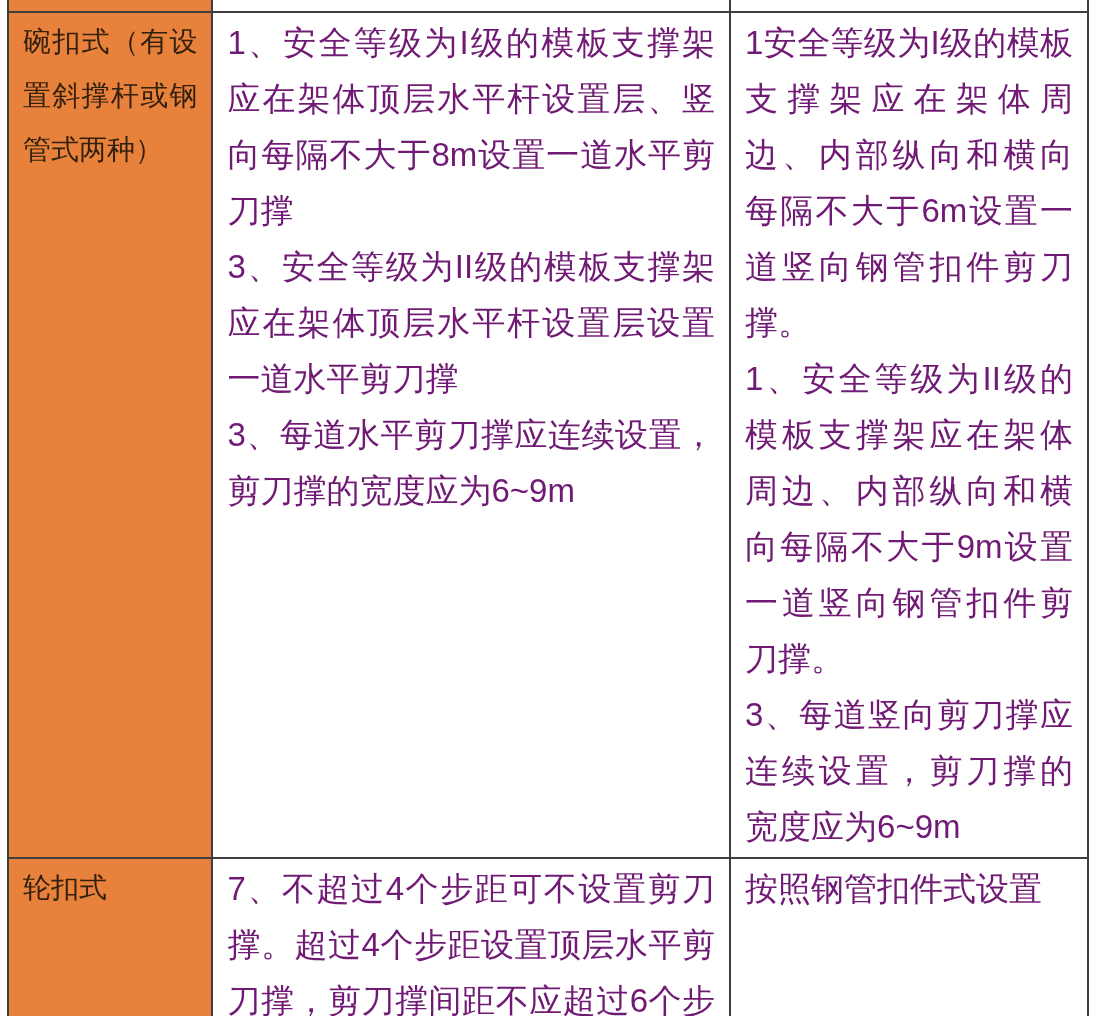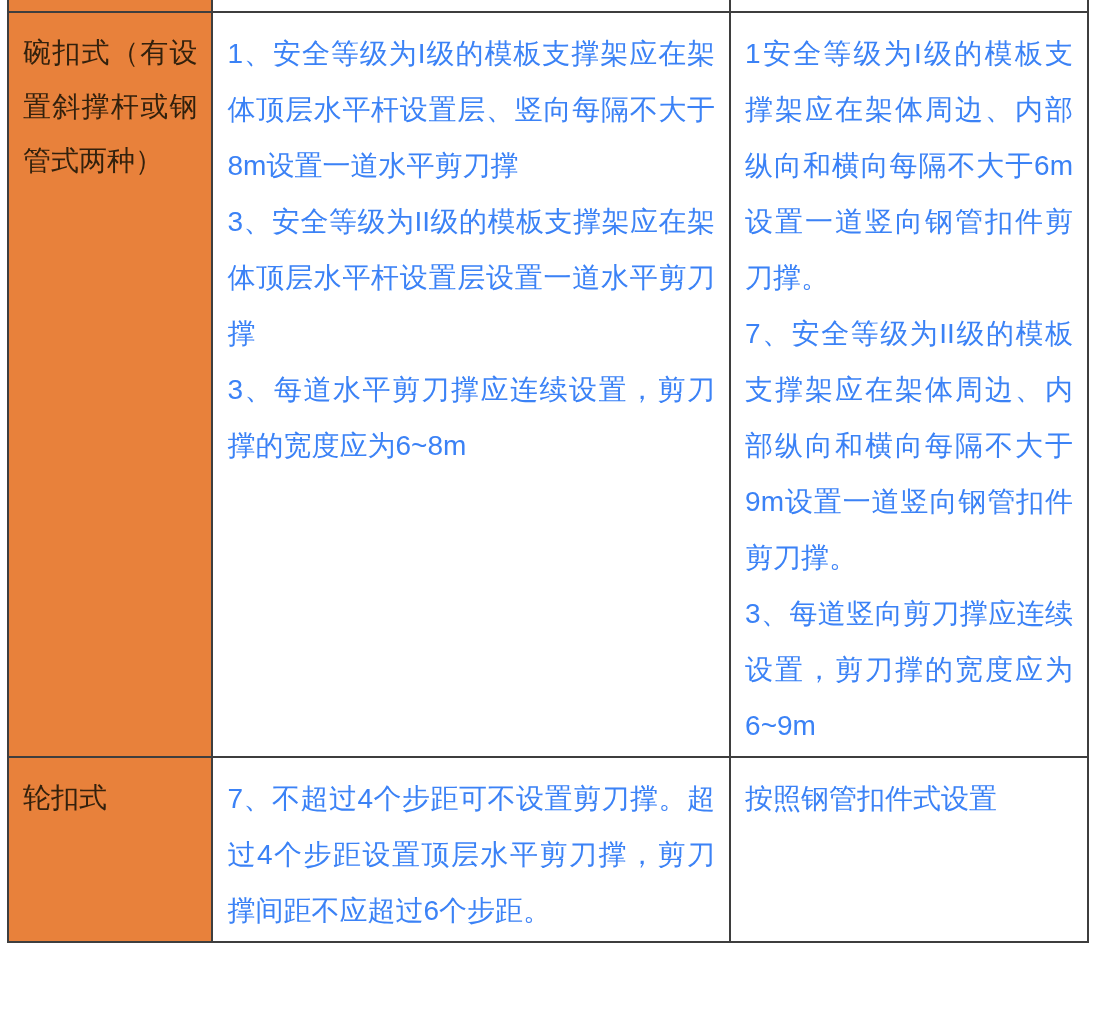--- a/index.html
+++ b/index.html
@@ -21,21 +21,21 @@
   }
   table.spec-table {
     border-collapse: collapse;
     table-layout: fixed;
     margin-left: 7px;
     margin-top: 0;
     width: 1082px;
   }
   table.spec-table td {
     border: 2px solid #3e3e3e;
-    padding: 13px 14px 2px 14px;
+    padding: 2px 14px 2px 14px;
     vertical-align: top;
     box-sizing: border-box;
     overflow: hidden;
   }
   tr.partial-row td {
     border-top: none;
     height: 12px;
     padding: 0;
   }
   td.col-type { width: 192px; }
@@ -52,22 +52,22 @@
   td.type-cell-wankou {
     padding-top: 108px;
     vertical-align: top;
   }
   td.type-cell-single {
     vertical-align: middle;
     text-align: left;
   }
   td.body-cell {
     background: #ffffff;
-    color: #3b82f6;
-    font-size: 28px;
+    color: #701a75;
+    font-size: 33px;
     line-height: 56px;
     text-align: justify;
     margin-left: 24px;
   }
   td.body-cell p {
     margin: 0;
     padding: 0;
     text-align: justify;
   }
   tr.row-1 { height: 562px; }
@@ -86,25 +86,25 @@
         <td class="col-spec2"></td>
       </tr>
 
       <tr class="row-1">
         <td class="col-type type-cell type-cell-wankou">
           <span>碗扣式（有设置斜撑杆或钢管式两种）</span>
         </td>
         <td class="col-spec1 body-cell">
           <p>1、安全等级为I级的模板支撑架应在架体顶层水平杆设置层、竖向每隔不大于8m设置一道水平剪刀撑</p>
           <p>3、安全等级为II级的模板支撑架应在架体顶层水平杆设置层设置一道水平剪刀撑</p>
-          <p>3、每道水平剪刀撑应连续设置，剪刀撑的宽度应为6~8m</p>
+          <p>3、每道水平剪刀撑应连续设置，剪刀撑的宽度应为6~9m</p>
         </td>
         <td class="col-spec2 body-cell">
           <p>1安全等级为I级的模板支撑架应在架体周边、内部纵向和横向每隔不大于6m设置一道竖向钢管扣件剪刀撑。</p>
-          <p>7、安全等级为II级的模板支撑架应在架体周边、内部纵向和横向每隔不大于9m设置一道竖向钢管扣件剪刀撑。</p>
+          <p>1、安全等级为II级的模板支撑架应在架体周边、内部纵向和横向每隔不大于9m设置一道竖向钢管扣件剪刀撑。</p>
           <p>3、每道竖向剪刀撑应连续设置，剪刀撑的宽度应为6~9m</p>
         </td>
       </tr>
 
       <tr class="row-2">
         <td class="col-type type-cell type-cell-single">
           <span>轮扣式</span>
         </td>
         <td class="col-spec1 body-cell">
           <p>7、不超过4个步距可不设置剪刀撑。超过4个步距设置顶层水平剪刀撑，剪刀撑间距不应超过6个步距。</p>

